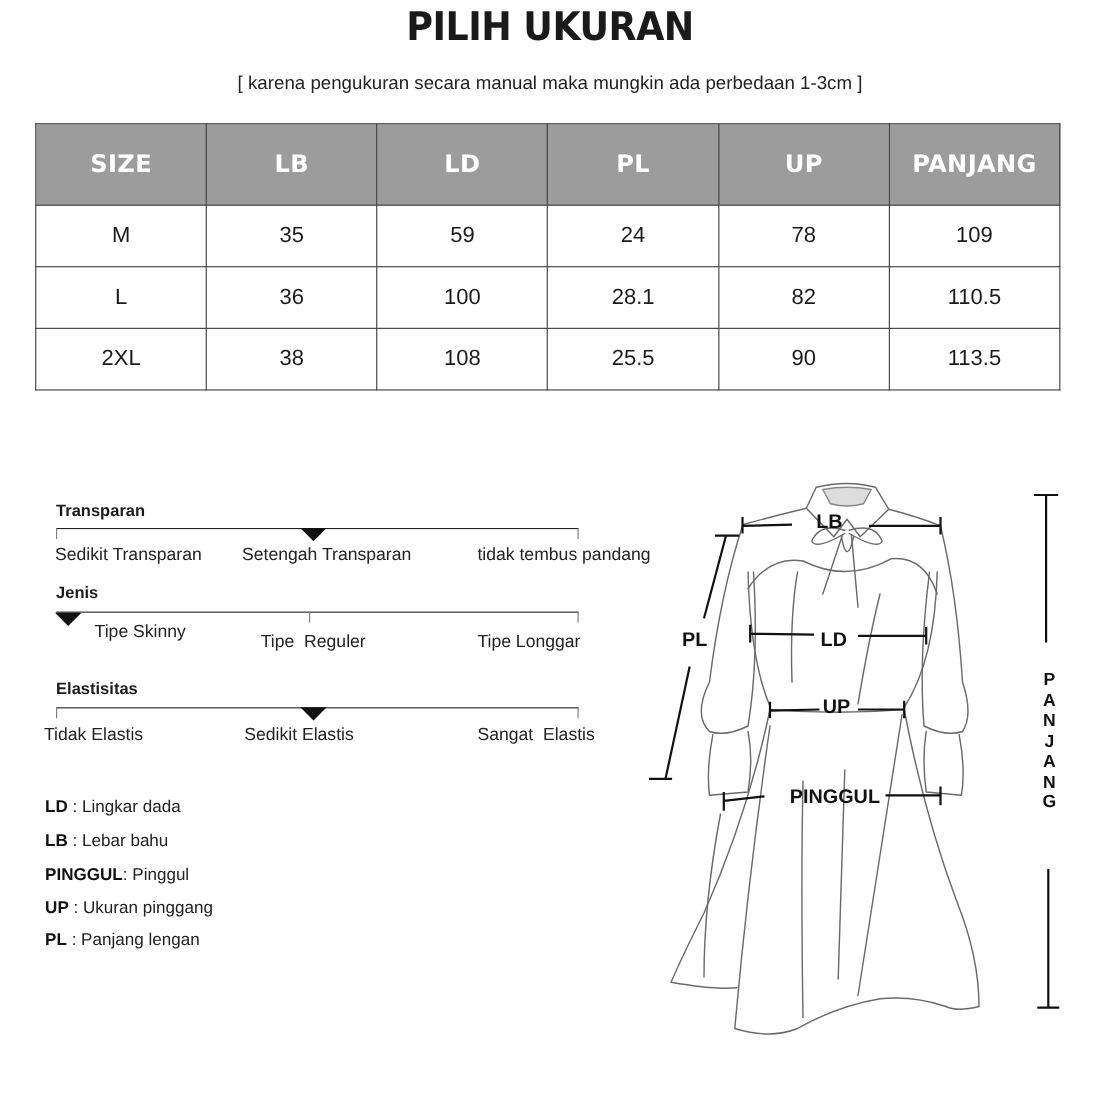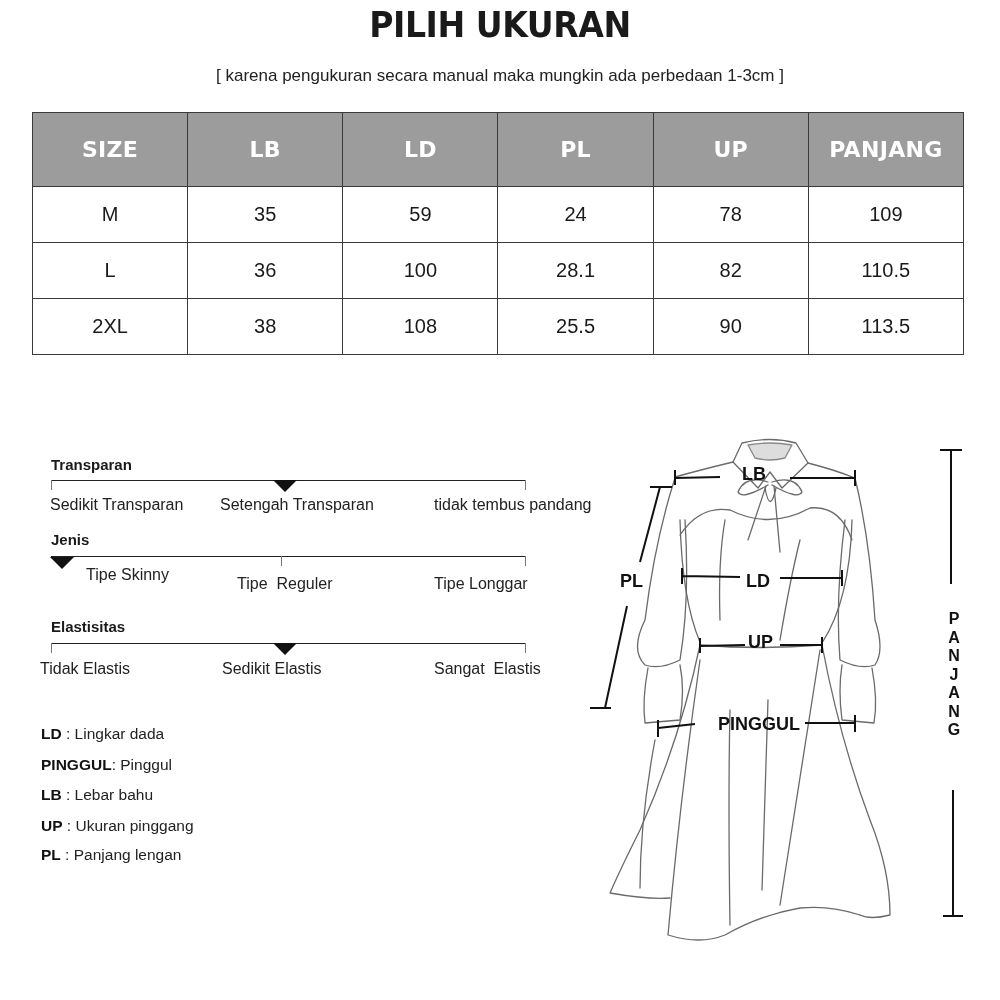--- a/index.html
+++ b/index.html
@@ -130,25 +130,25 @@
   <div class="scale-marker" style="left:233px; top:25px;"></div>
   <div class="scale-label" style="left:0; top:42px;text-align:right;">Tidak Elastis</div>
   <div class="scale-label" style="left:182px; top:42px;">Sedikit Elastis</div>
   <div class="scale-label" style="left:394px; top:42px; white-space:pre;">Sangat  Elastis</div>
 </div>
 
 <div class="legend">
   <div class="legend-row">
     <b>LD</b><span style="white-space:pre"> : </span><span>Lingkar dada</span>
   </div>
+  <div class="legend-row">
+    <b>LB</b><span style="white-space:pre"> : </span><span>Lebar bahu</span>
+  </div>
   <div class="legend-row" style="height:30px">
     <b>PINGGUL</b><span style="white-space:pre">: </span><span>Pinggul</span>
-  </div>
-  <div class="legend-row">
-    <b>LB</b><span style="white-space:pre"> : </span><span>Lebar bahu</span>
   </div>
   <div class="legend-row" style="height:29px">
     <b>UP</b><span style="white-space:pre"> : </span><span>Ukuran pinggang</span>
   </div>
   <div class="legend-row" style="height:30px">
     <b>PL</b><span style="white-space:pre"> : </span><span>Panjang lengan</span>
   </div>
 </div>
 
 <div class="diagram">

